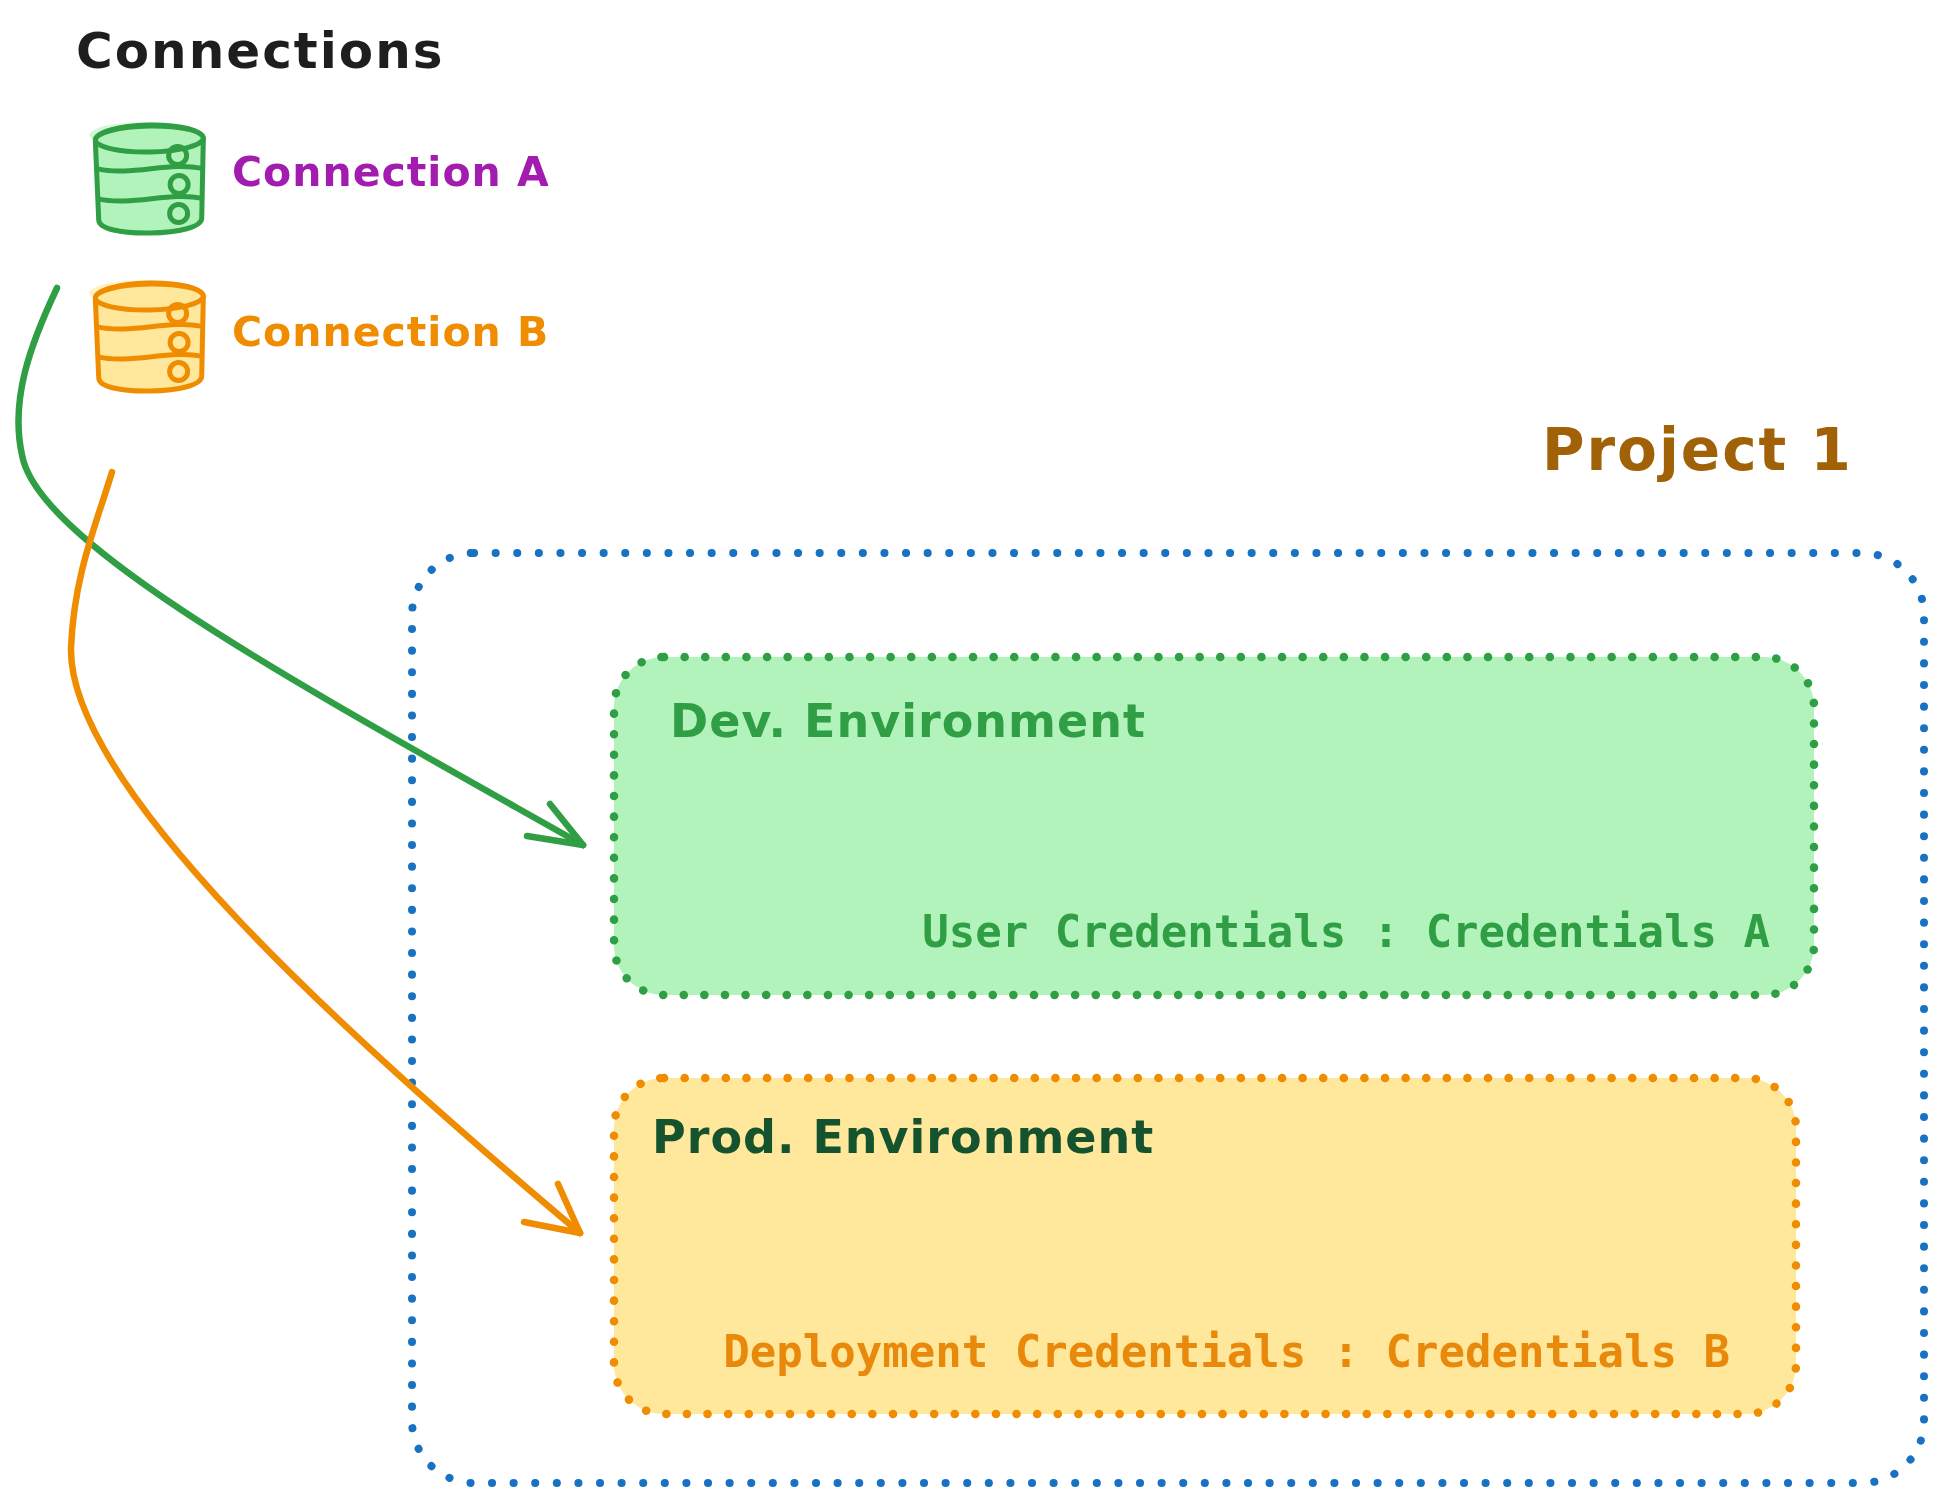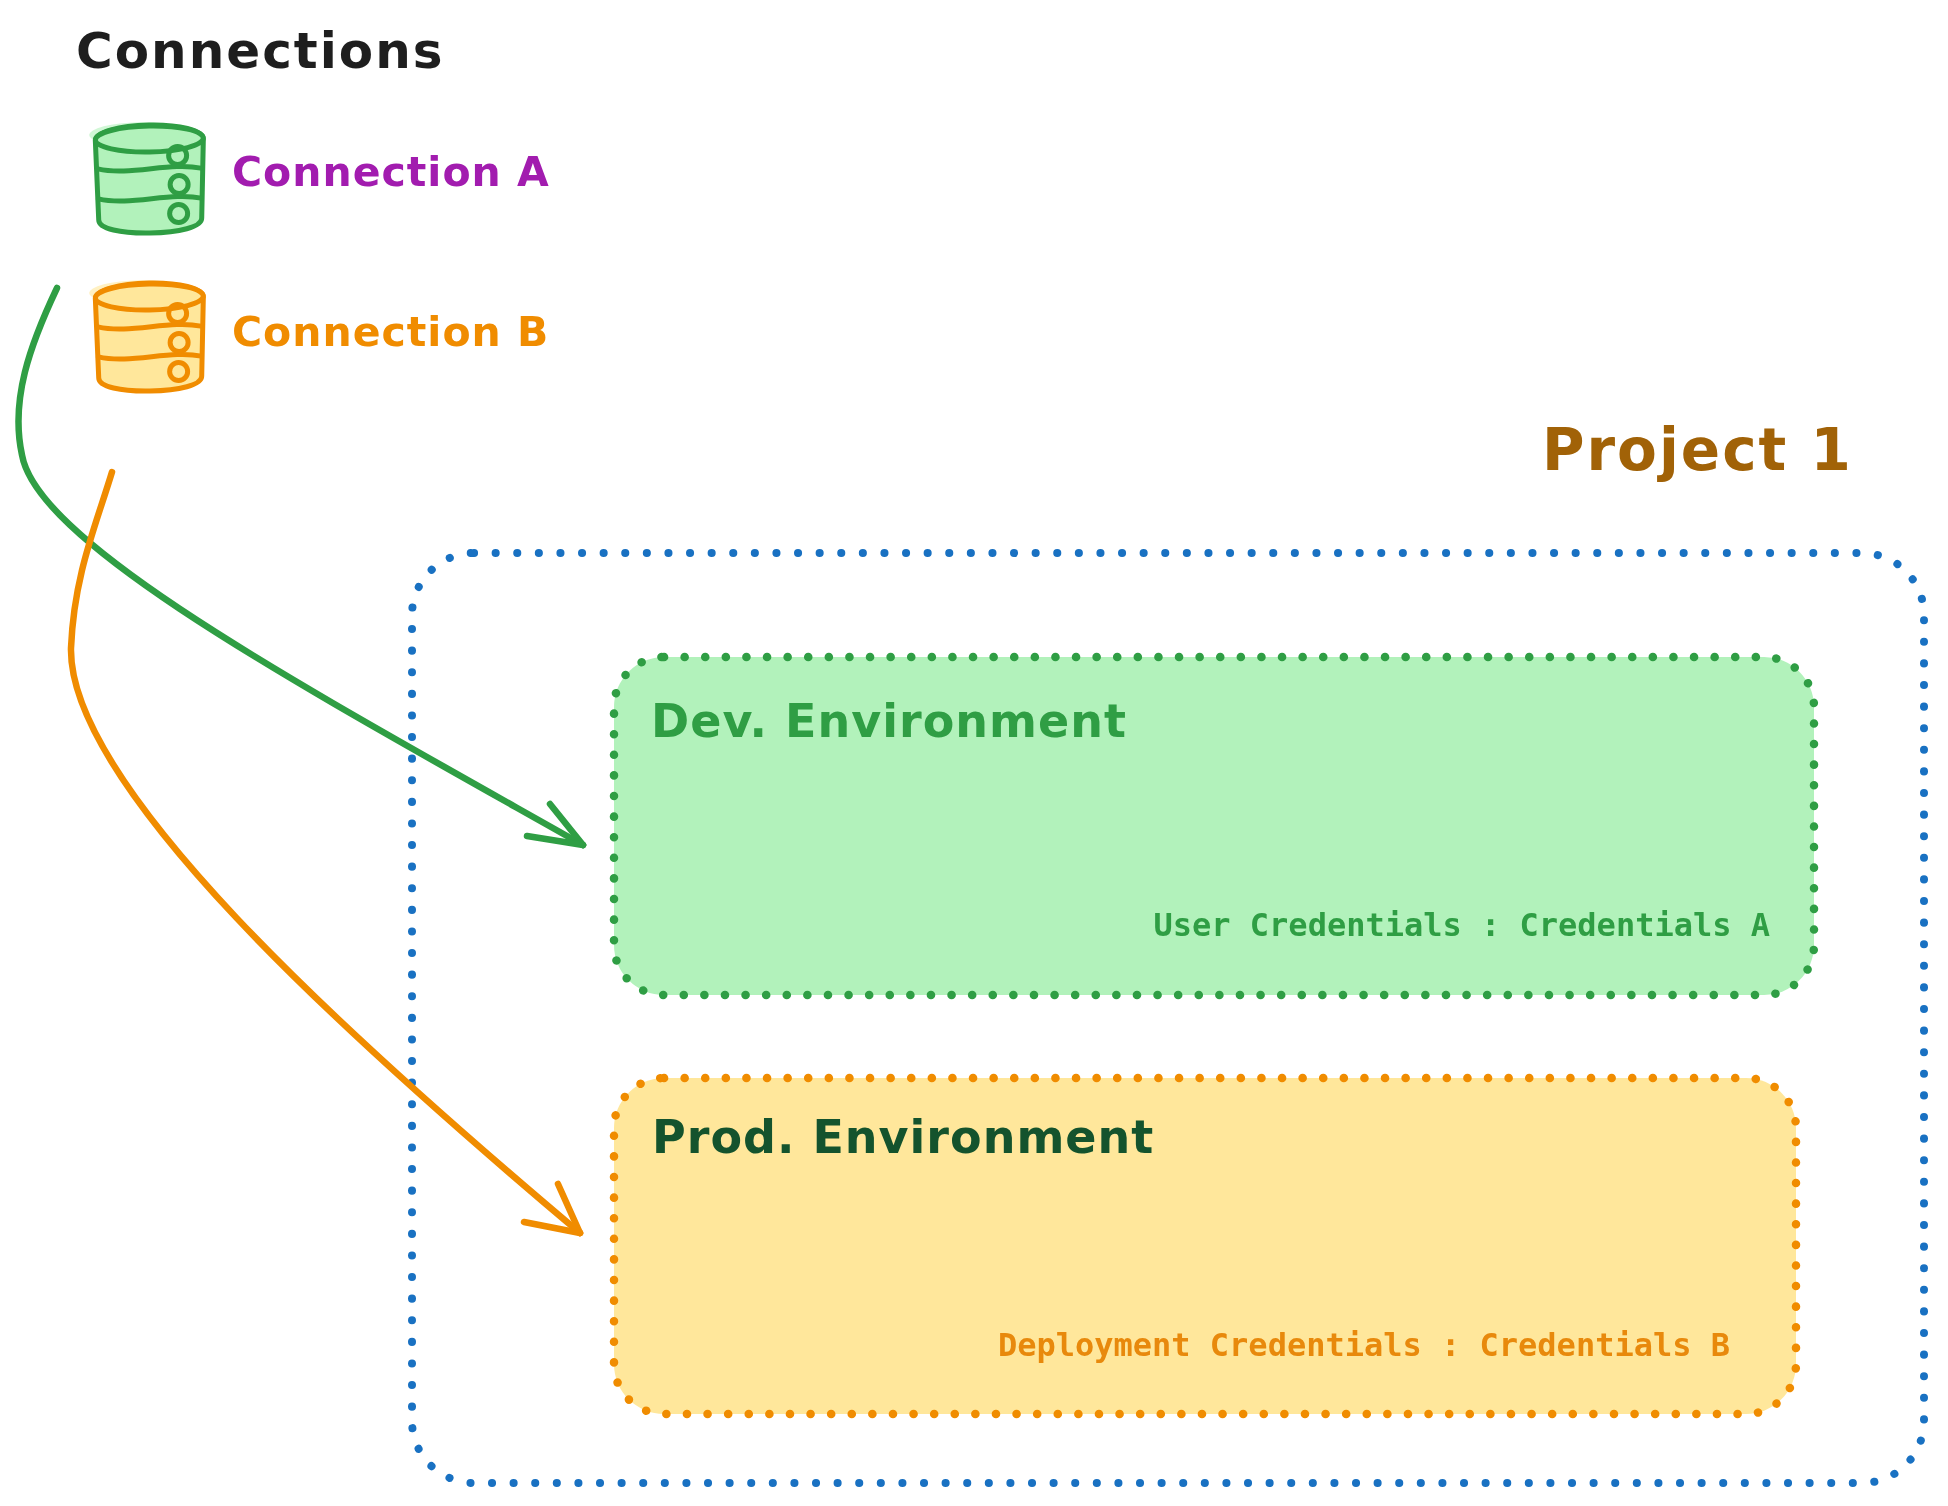--- a/index.html
+++ b/index.html
@@ -21,25 +21,25 @@
   }
   .conn-label { font-size: 41px; font-weight: 700; letter-spacing: 1px; }
   .conn-a { left: 232px; top: 148px; color: #a21caf; }
   .conn-b { left: 232px; top: 308px; color: #f08c00; }
   .project-label {
     left: 1542px; top: 416px;
     font-size: 58px; font-weight: 700; color: #a16207;
     letter-spacing: 2px;
   }
   .env-title { font-size: 46px; font-weight: 700; letter-spacing: 1px; }
-  .dev-title  { left: 651px; top: 694px;  color: #2f9e44; }
+  .dev-title  { left: 670px; top: 694px;  color: #2f9e44; }
   .prod-title { left: 652px; top: 1110px; color: #14532d; }
   .creds {
     font-family: "DejaVu Sans Mono", monospace;
-    font-size: 32px; font-weight: 600; letter-spacing: 0px;
+    font-size: 44px; font-weight: 600; letter-spacing: 0px;
   }
   .dev-creds  { right: 178px; top: 906px;  color: #2f9e44; }
   .prod-creds { right: 218px; top: 1326px; color: #e8890c; text-align: right; }
 </style>
 </head>
 <body>
 
 <div class="stage">
 
   <svg class="layer-svg" width="1948" height="1506" viewBox="0 0 1948 1506">

